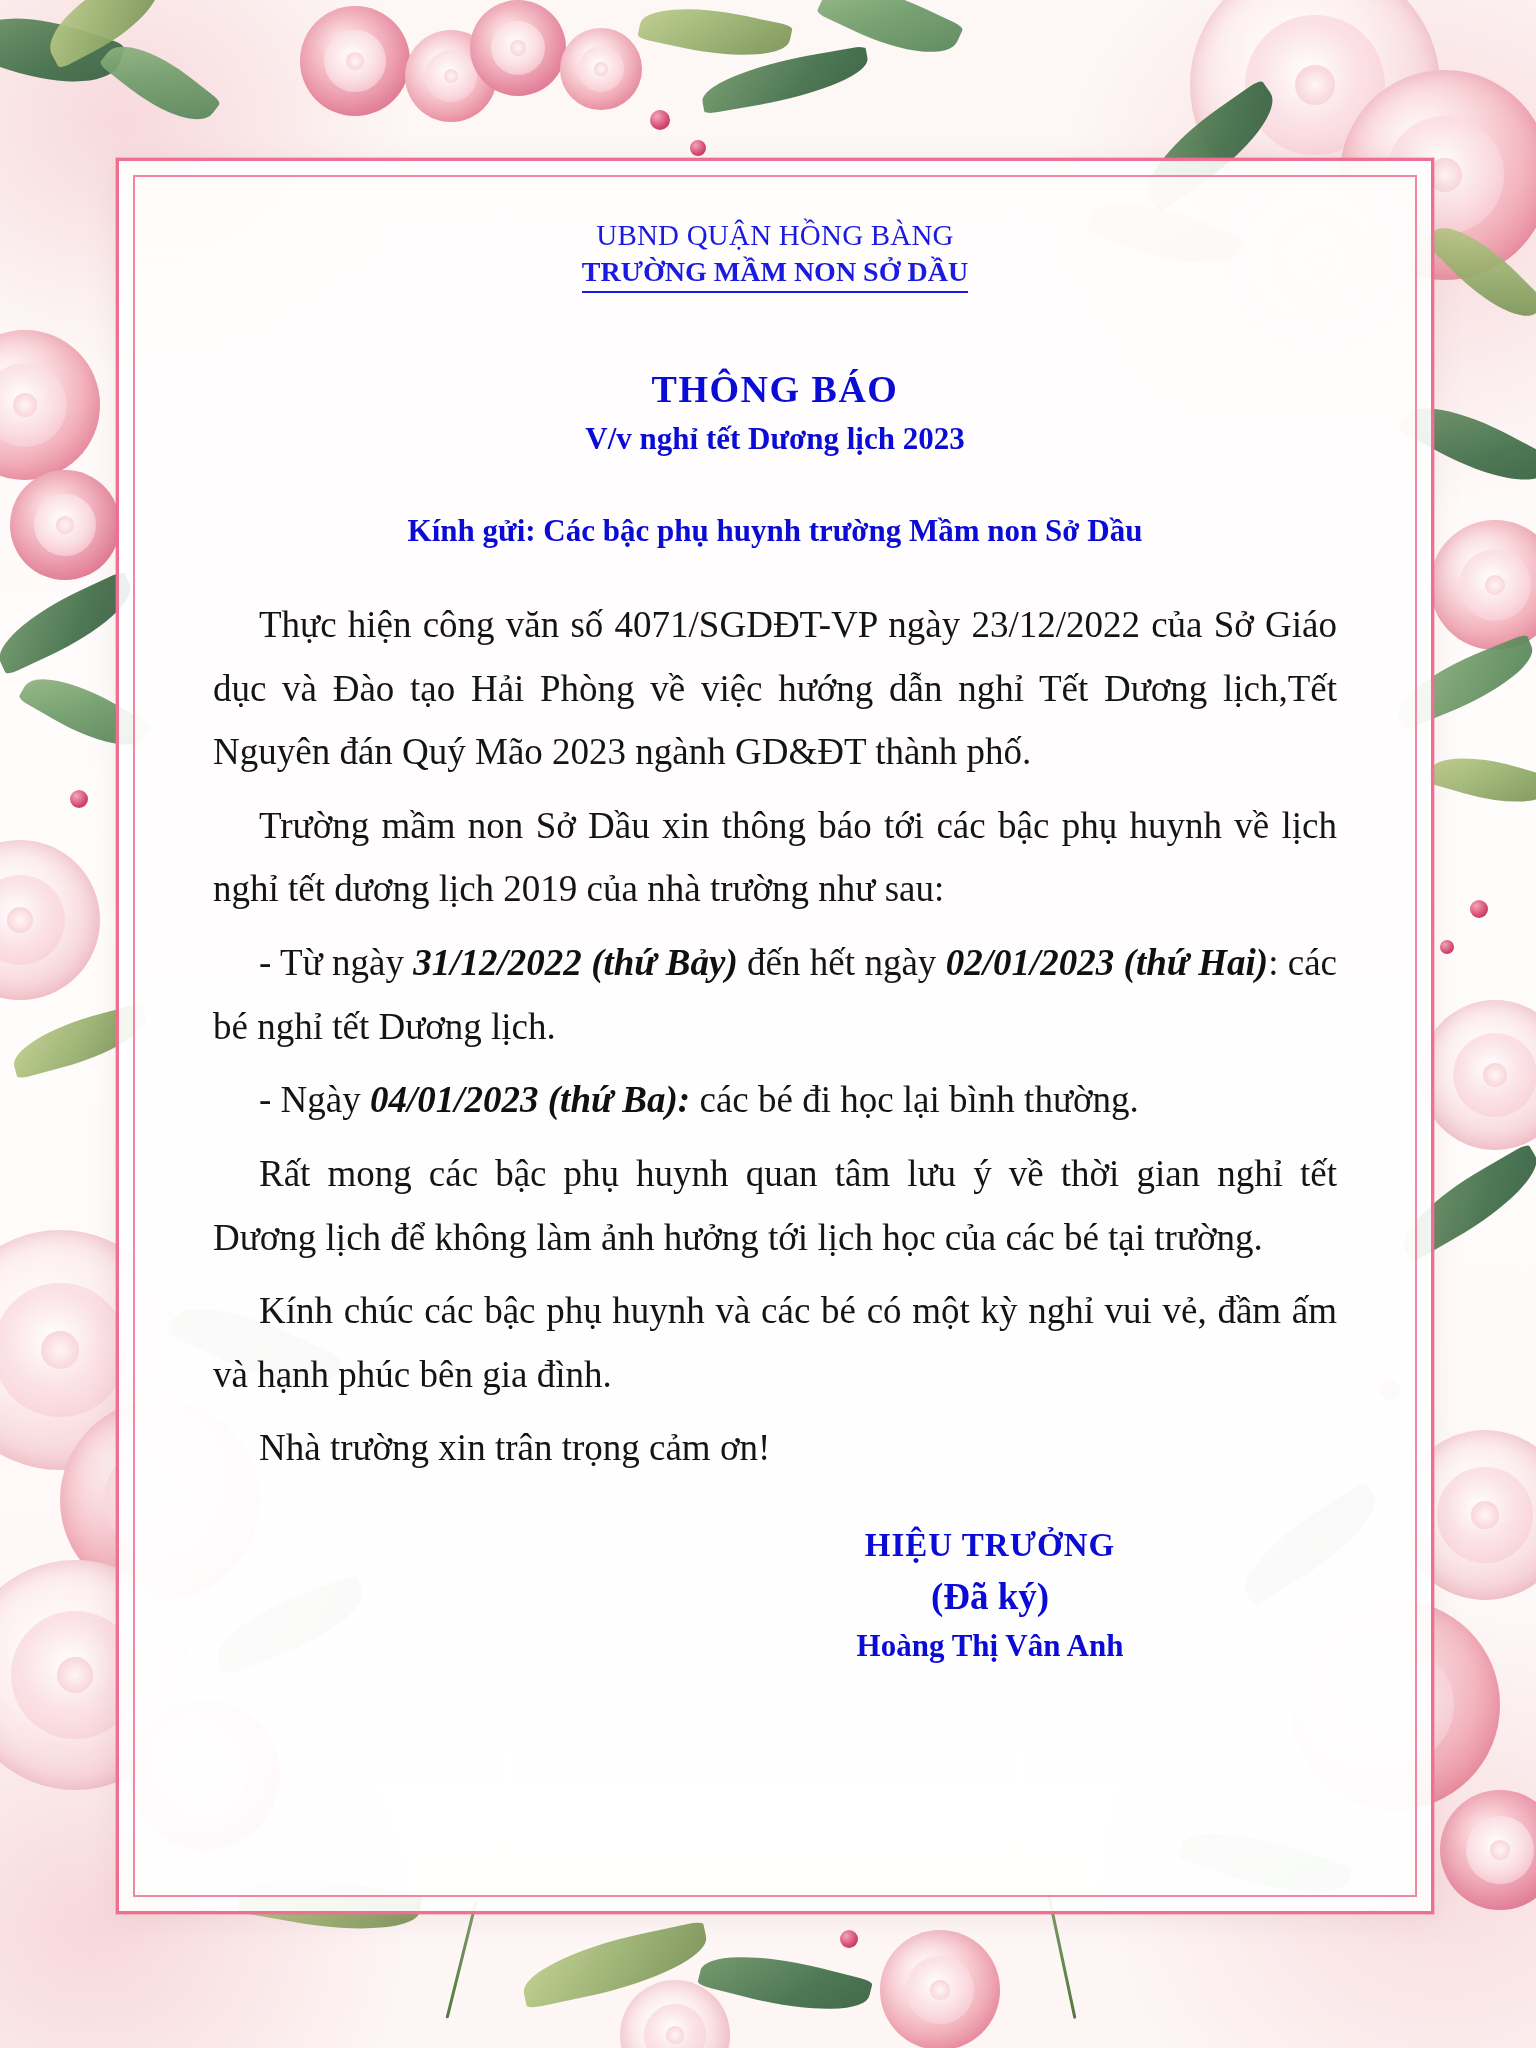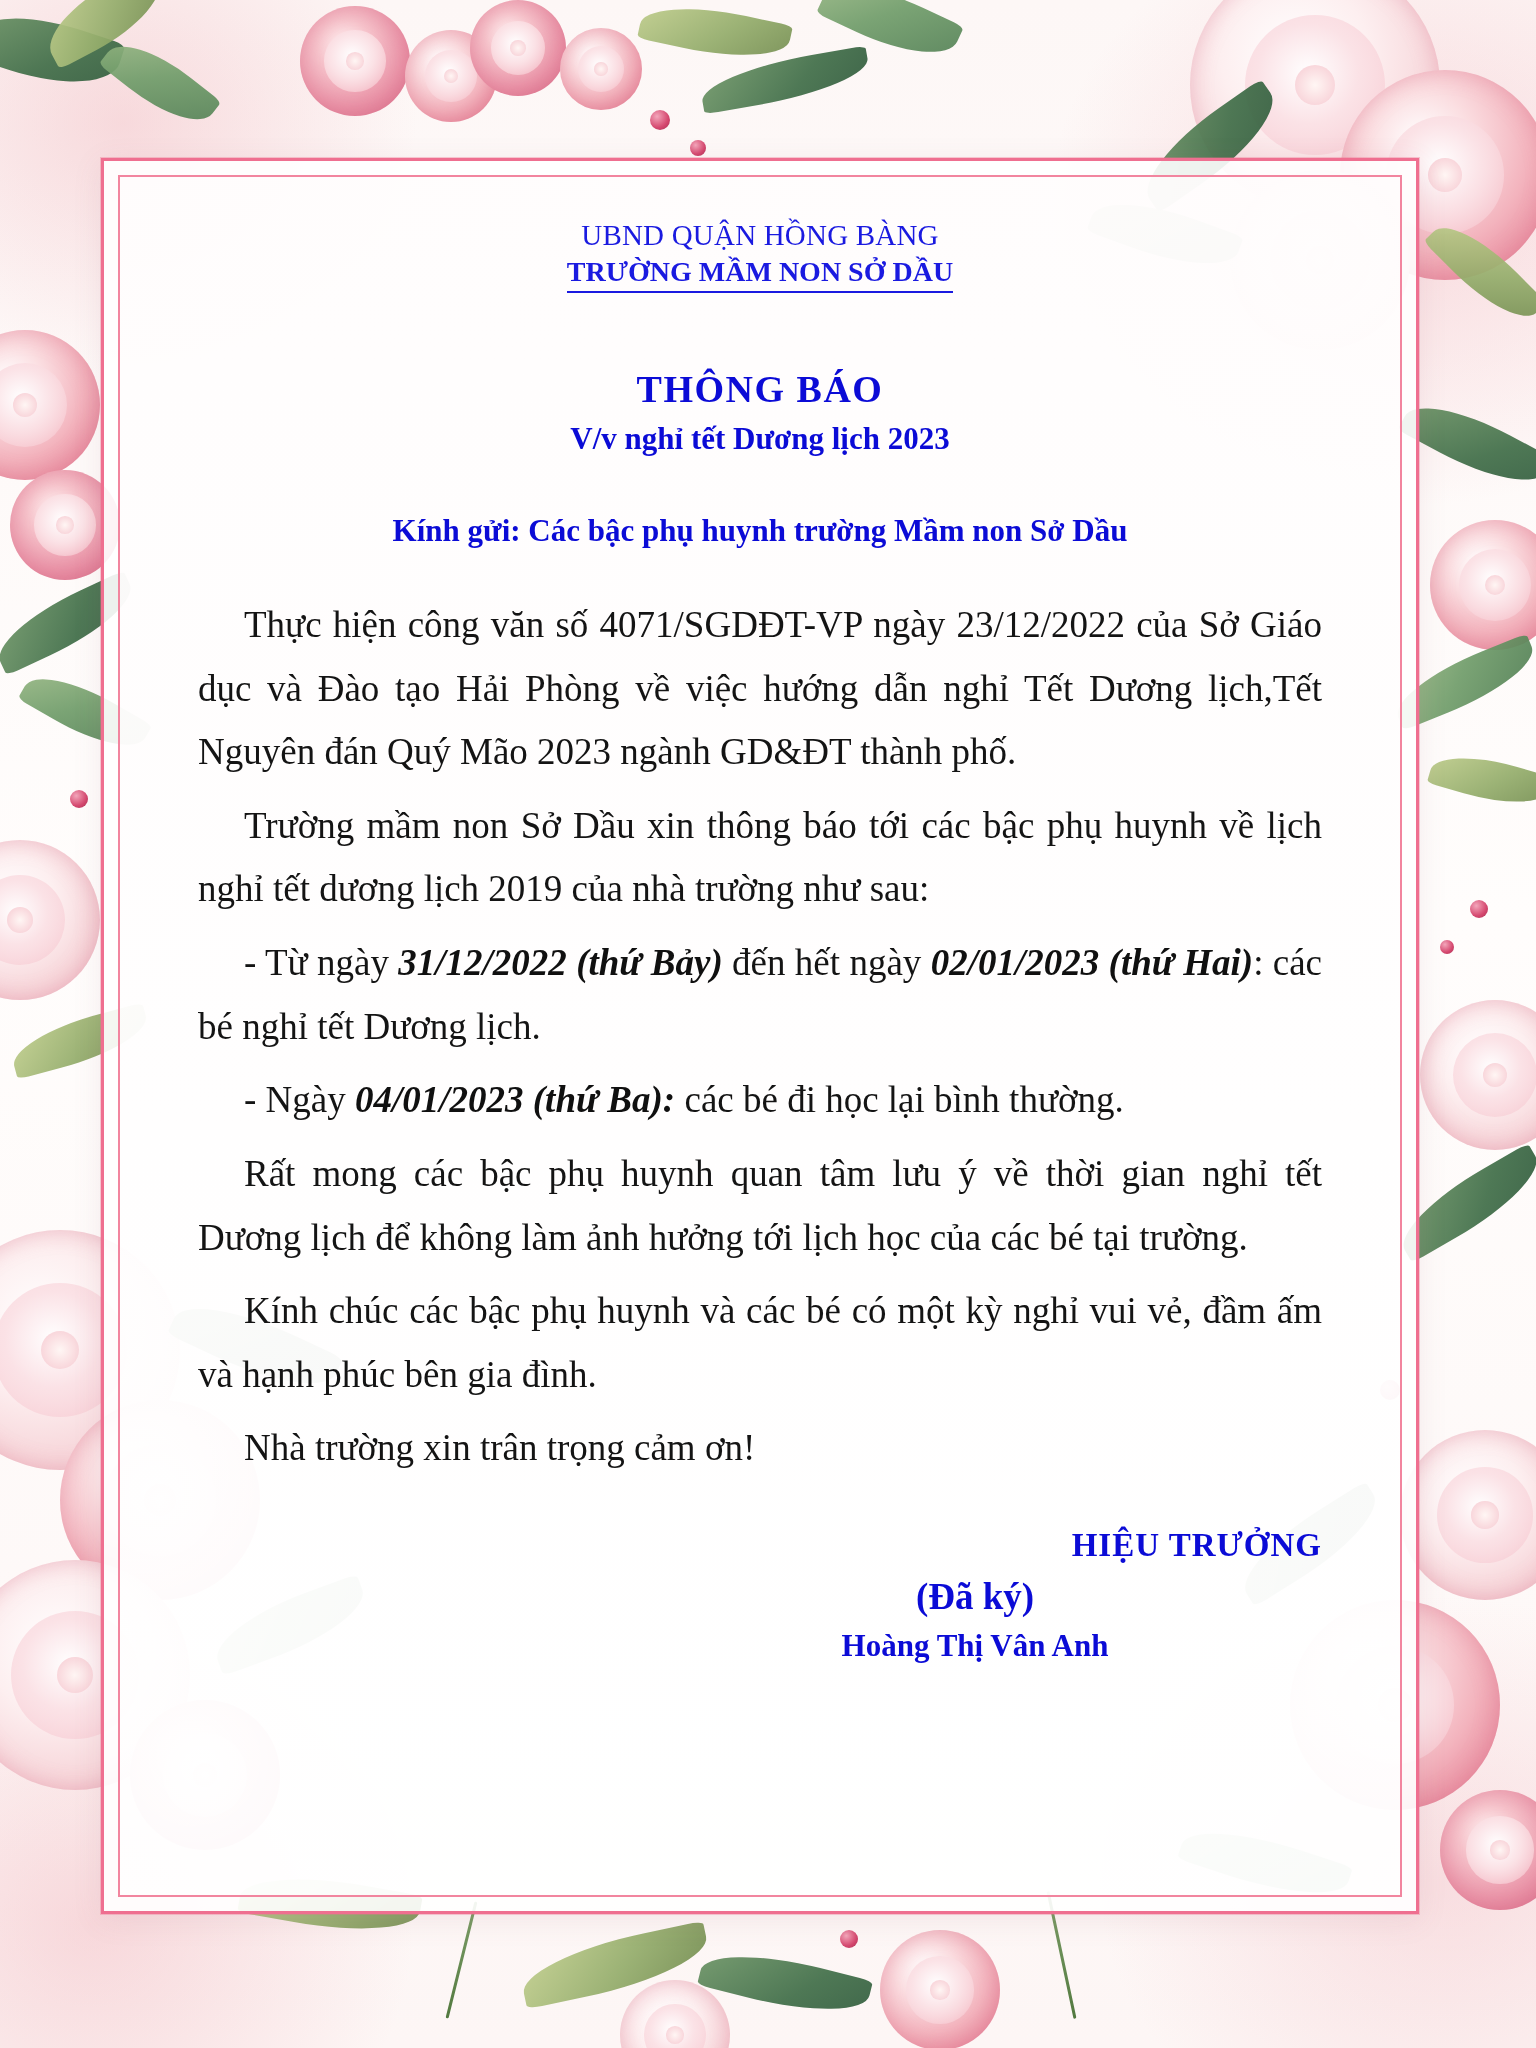--- a/index.html
+++ b/index.html
@@ -83,21 +83,21 @@
   .sprig {
     position: absolute;
     width: 3px;
     background: linear-gradient(180deg, #7fa06a, #52793f);
     border-radius: 2px;
   }
 
   
   .notice-card {
     position: absolute;
-    left: 101px;
+    left: 116px;
     top: 158px;
     width: 1312px;
     height: 1750px;
     background: rgba(255,255,255,0.90);
     border: 3px solid #ef6f90;
     box-shadow: 0 0 0 1px rgba(239,111,144,0.35), 0 6px 28px rgba(150,90,110,0.10);
   }
   .notice-inner {
     position: absolute;
     inset: 14px;
@@ -166,21 +166,21 @@
   }
 
   .signature {
     margin-top: 42px;
     text-align: center;
     color: #0b0bd6;
     font-weight: bold;
     line-height: 1.45;
     padding-left: 430px;
   }
-  .sig-role { font-size: 33px; letter-spacing: 1px; text-align: right; }
+  .sig-role { font-size: 33px; letter-spacing: 1px; }
   .sig-note { font-size: 37px; }
   .sig-name { font-size: 31px; }
 </style>
 </head>
 <body>
 
 <div class="page">
 
   <div class="floral-layer">
 

